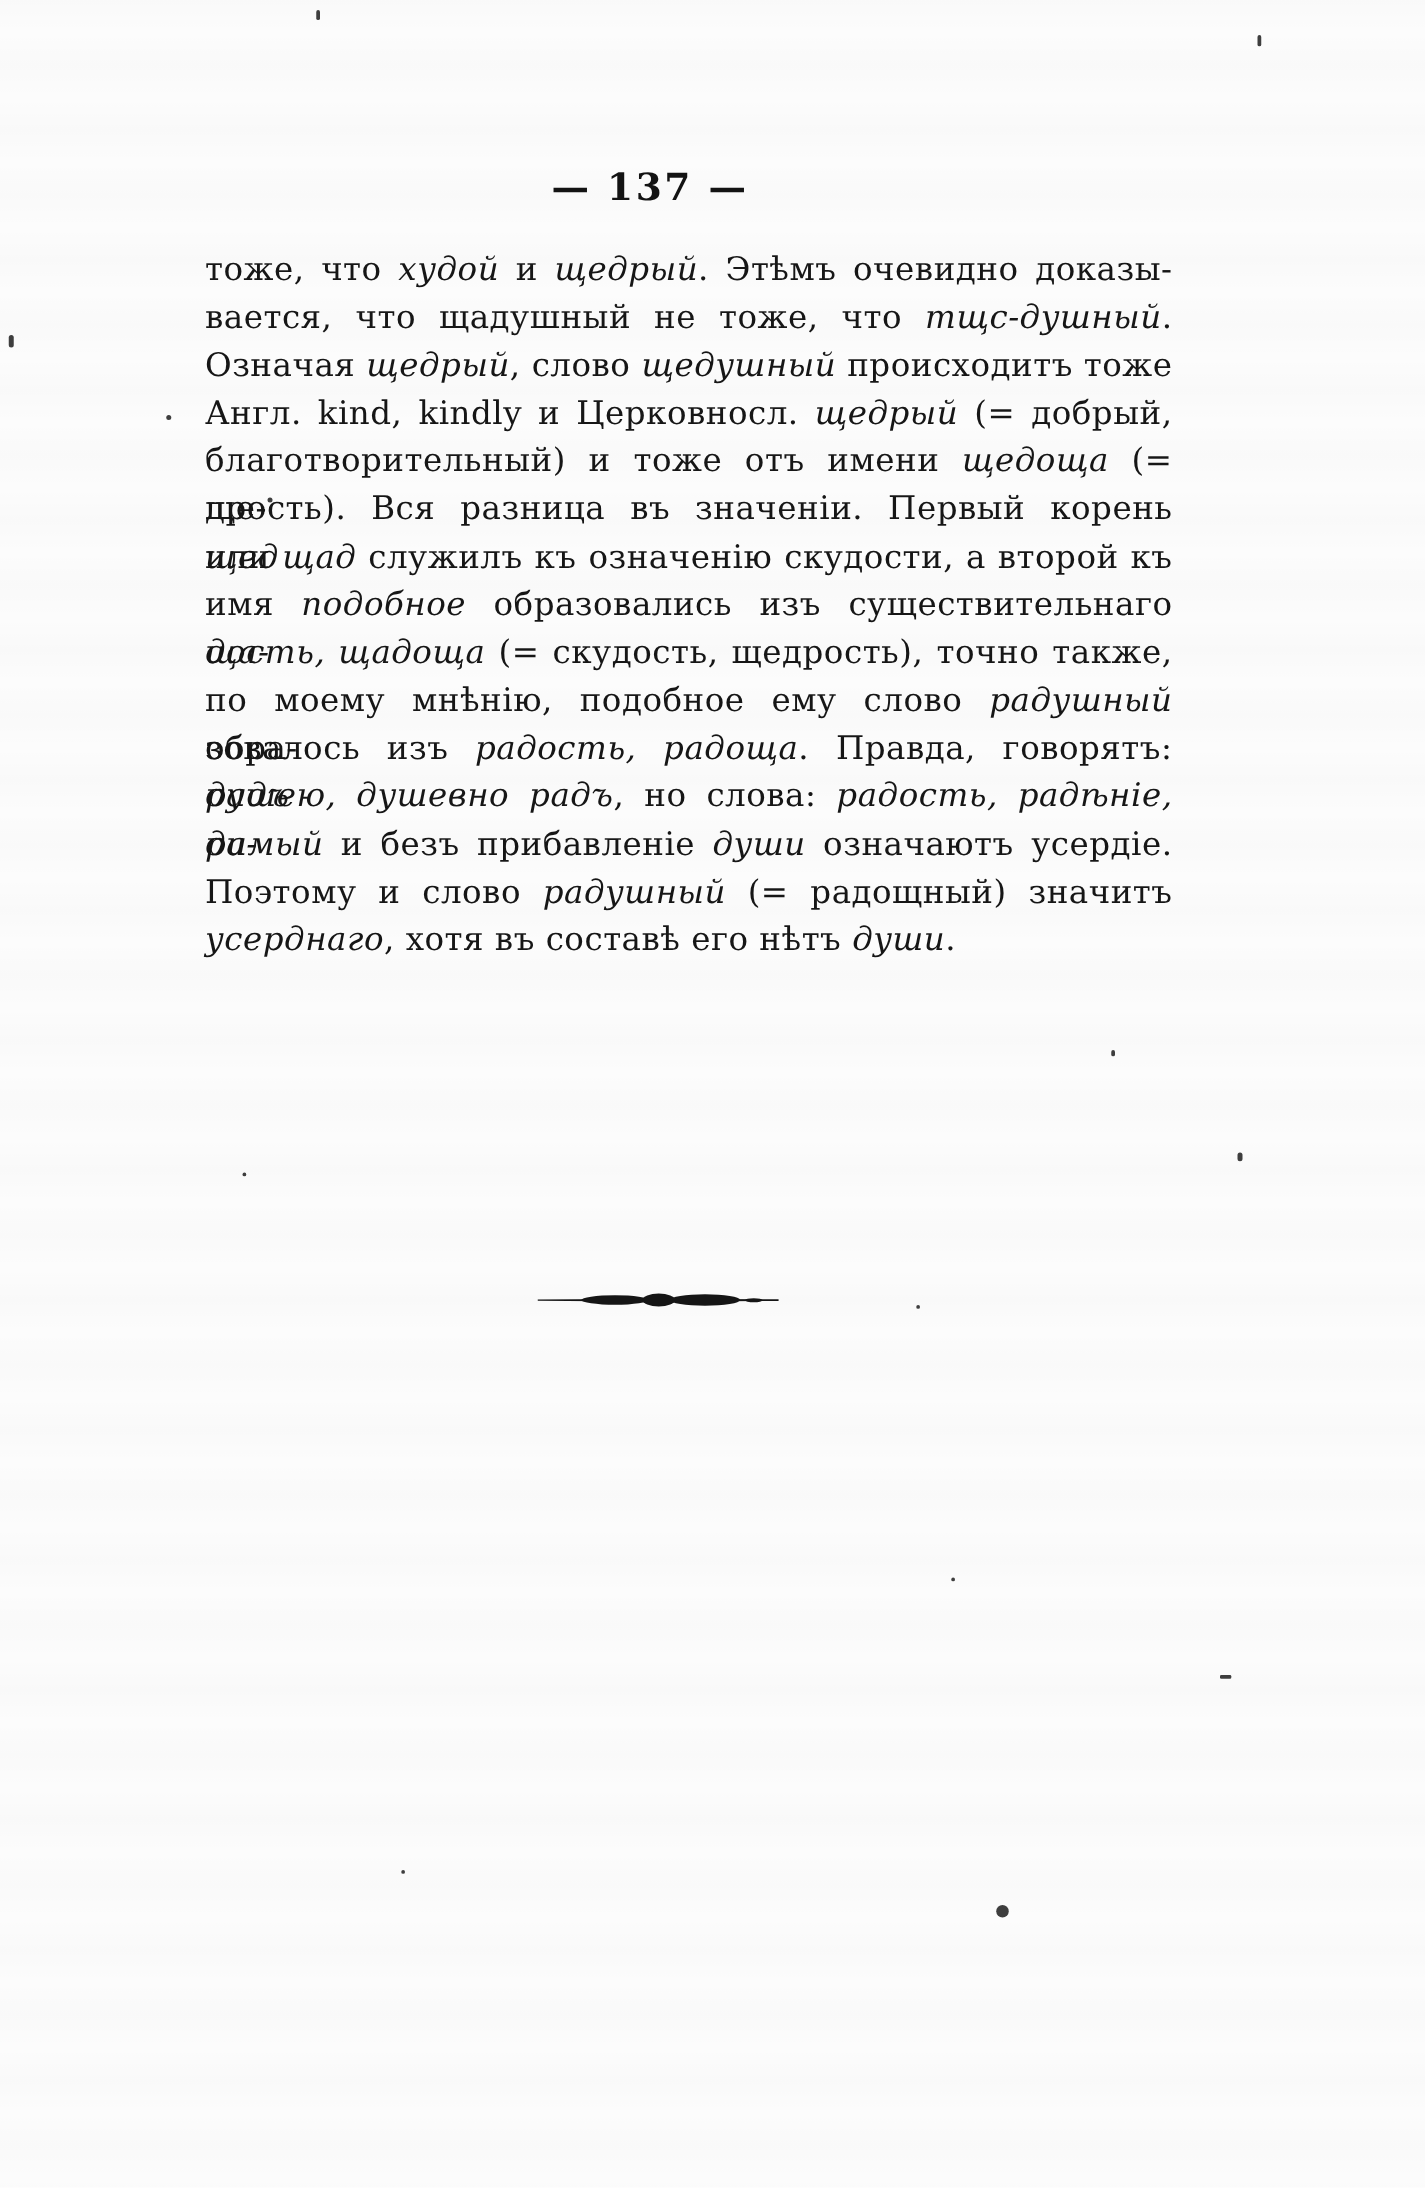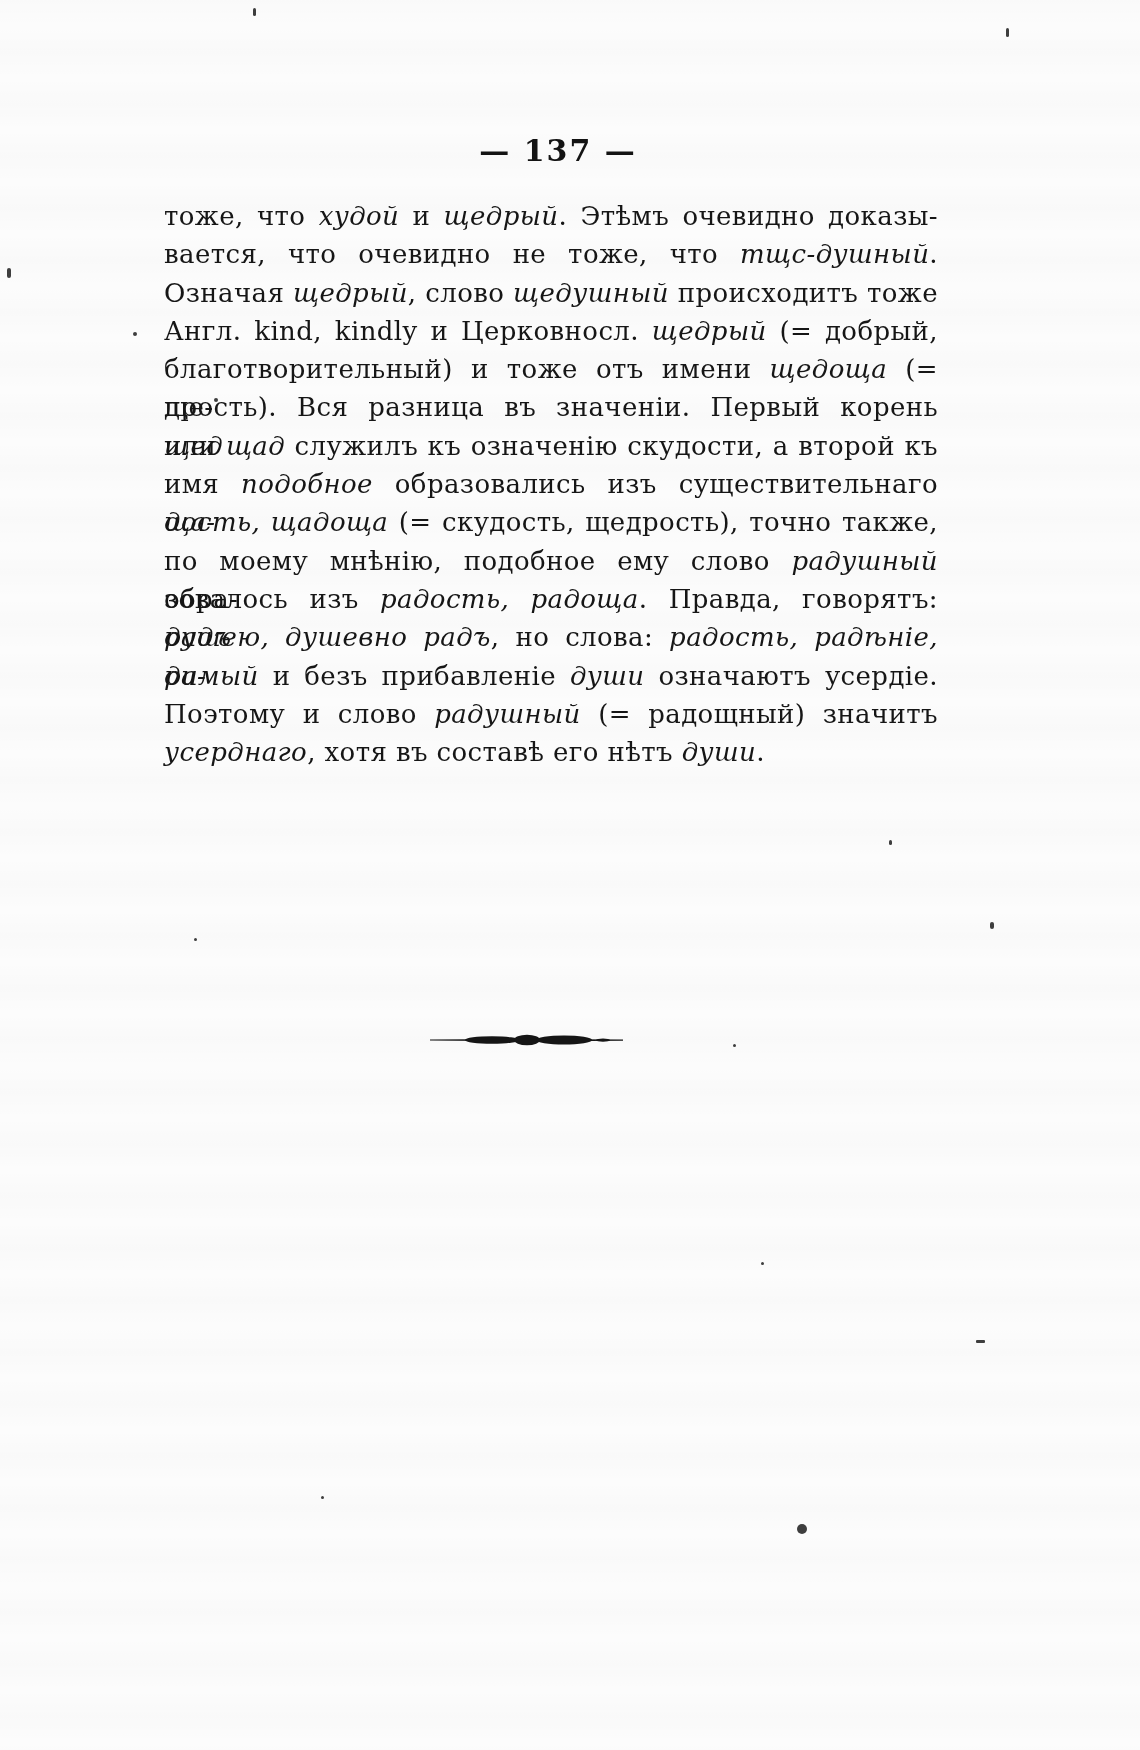--- a/index.html
+++ b/index.html
@@ -22,21 +22,20 @@
   .page-number {
     position: absolute;
     left: 0; top: 136; top: 136px;
     width: 1040px;
     text-align: center;
     font-size: 30px;
     font-weight: 700;
     letter-spacing: 2px;
     line-height: 1;
     color: #131313;
-    margin-left: 38px;
   }
   .paragraph {
     position: absolute;
     left: 164px; top: 197px;
     width: 774px;
   }
   .line {
     font-size: 26px;
     font-weight: 400;
     line-height: 38.3px;
@@ -65,21 +64,21 @@
 </style>
 </head>
 <body>
 
 <div class="page">
 
   <div class="page-number">— 137 —</div>
 
   <div class="paragraph">
       <div class="line"><span class="seg-roman">тоже, что </span><span class="seg-italic">худой</span><span class="seg-roman"> и </span><span class="seg-italic">щедрый</span><span class="seg-roman">. Этѣмъ очевидно доказы-</span></div>
-      <div class="line"><span class="seg-roman">вается, что очевидно не тоже, что </span><span class="seg-italic">тщс-душный</span><span class="seg-roman">.</span></div>
+      <div class="line"><span class="seg-roman">вается, что щадушный не тоже, что </span><span class="seg-italic">тщс-душный</span><span class="seg-roman">.</span></div>
       <div class="line"><span class="seg-roman">Означая </span><span class="seg-italic">щедрый</span><span class="seg-roman">, слово </span><span class="seg-italic">щедушный</span><span class="seg-roman"> происходитъ тоже</span></div>
       <div class="line"><span class="seg-roman">Англ. kind, kindly и Церковносл. </span><span class="seg-italic">щедрый</span><span class="seg-roman"> (= добрый,</span></div>
       <div class="line"><span class="seg-roman">благотворительный) и тоже отъ имени </span><span class="seg-italic">щедоща</span><span class="seg-roman"> (= ще-</span></div>
       <div class="line"><span class="seg-roman">дрость). Вся разница въ значеніи. Первый корень </span><span class="seg-italic">щед</span></div>
       <div class="line"><span class="seg-roman">или </span><span class="seg-italic">щад</span><span class="seg-roman"> служилъ къ означенію скудости, а второй къ</span></div>
       <div class="line"><span class="seg-roman">имя </span><span class="seg-italic">подобное</span><span class="seg-roman"> образовались изъ существительнаго </span><span class="seg-italic">ща-</span></div>
       <div class="line"><span class="seg-italic">дость, щадоща</span><span class="seg-roman"> (= скудость, щедрость), точно также,</span></div>
       <div class="line"><span class="seg-roman">по моему мнѣнію, подобное ему слово </span><span class="seg-italic">радушный</span><span class="seg-roman"> обра-</span></div>
       <div class="line"><span class="seg-roman">зовалось изъ </span><span class="seg-italic">радость, радоща</span><span class="seg-roman">. Правда, говорятъ: </span><span class="seg-italic">радъ</span></div>
       <div class="line"><span class="seg-italic">душею, душевно радъ</span><span class="seg-roman">, но слова: </span><span class="seg-italic">радость, радѣніе, ра-</span></div>

